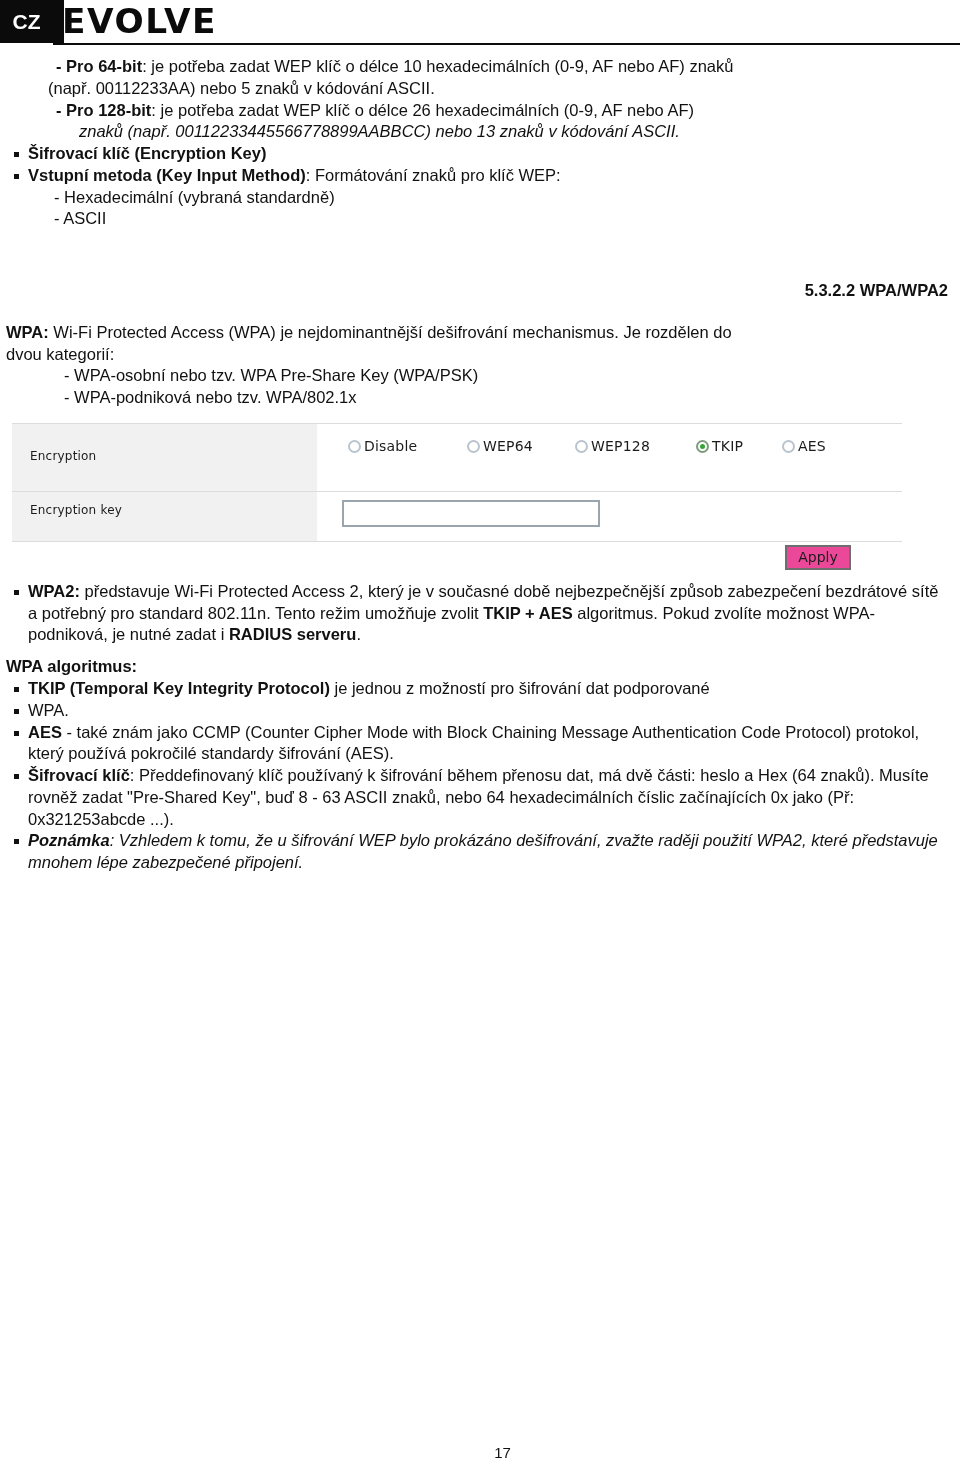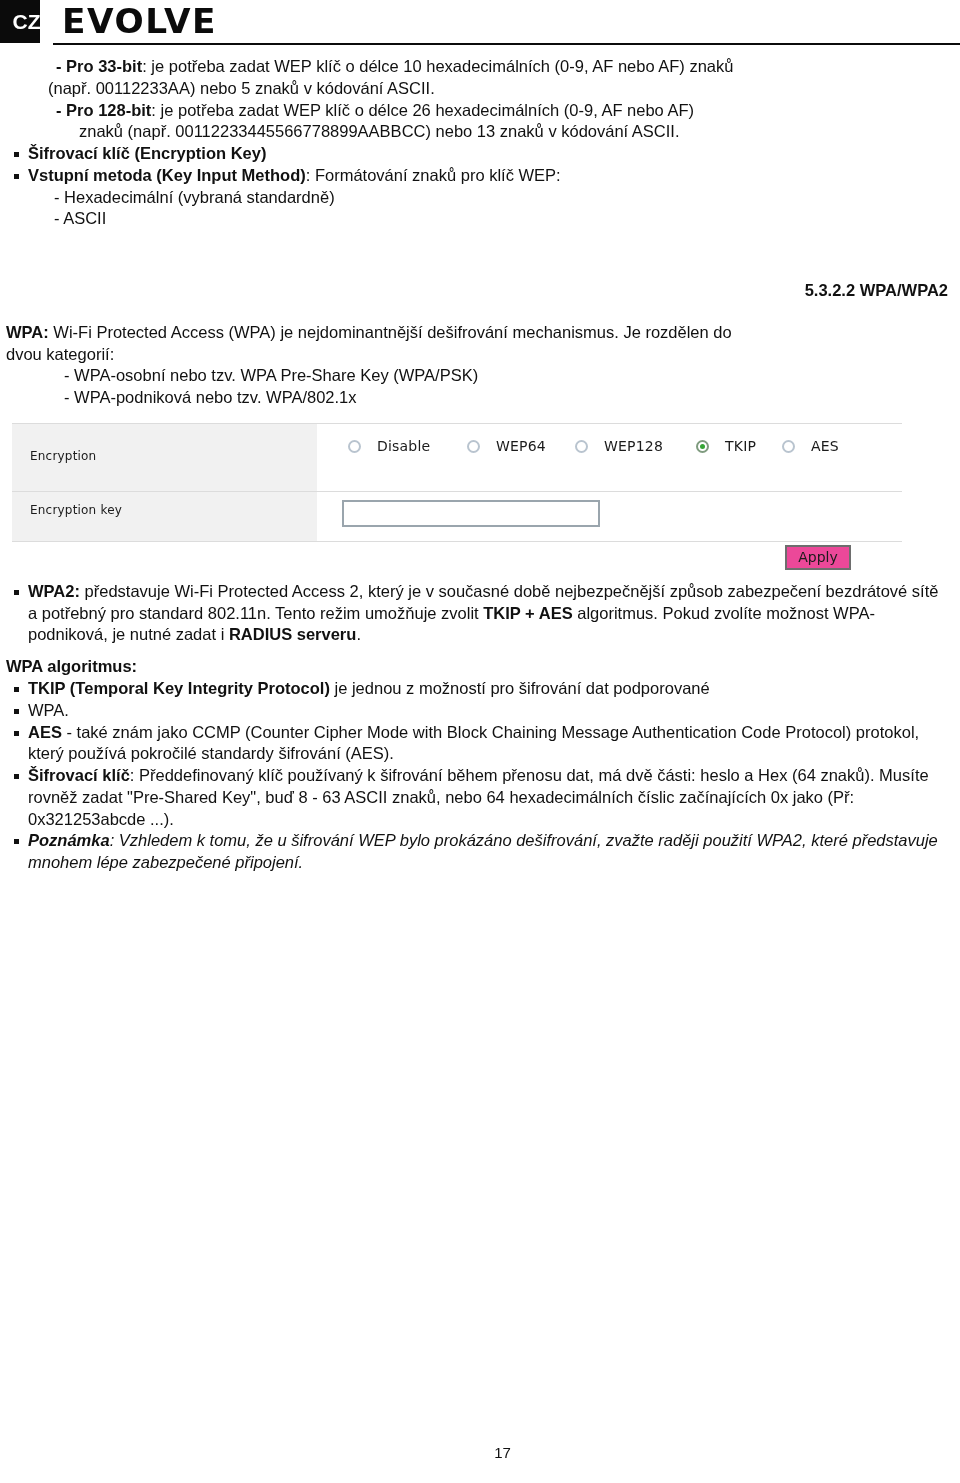--- a/index.html
+++ b/index.html
@@ -20,21 +20,21 @@
   
   .page-header {
     position: relative;
     height: 46px;
     width: 960px;
   }
   .cz-badge {
     position: absolute;
     left: 0;
     top: 0;
-    width: 40px;
+    width: 64px;
     height: 43px;
     background: #0b0b0b;
   }
   .cz-badge-label {
     position: absolute;
     left: 0;
     top: 0;
     width: 53px;
     height: 43px;
     line-height: 43px;
@@ -160,21 +160,21 @@
     color: #1b1b1b;
     letter-spacing: 0.2px;
   }
   .rs-label-1 { top: 26px; }
   .rs-label-2 { top: 80px; }
 
   .rs-opt {
     position: absolute;
     display: flex;
     align-items: center;
-    gap: 16px;
+    gap: 3px;
     font-size: 14px;
     white-space: nowrap;
     letter-spacing: 0.2px;
   }
   .radio {
     display: inline-block;
     width: 13px;
     height: 13px;
     border-radius: 50%;
     border: 2px solid #b9c4cf;
@@ -243,25 +243,25 @@
     <span class="cz-badge-label">CZ</span>
   </div>
   <div class="evolve-logo">EVOLVE</div>
   <div class="header-rule"></div>
 </div>
 
 <div class="content">
 
   <div class="spacer-sm"></div>
 
-  <div class="ln dash-l1"><span class="b">- Pro 33-bit</span><span>: je potřeba zadat WEP klíč o délce 10 hexadecimálních (0-9, AF nebo AF) znaků</span></div>
+  <div class="ln dash-l1"><span class="b">- Pro 64-bit</span><span>: je potřeba zadat WEP klíč o délce 10 hexadecimálních (0-9, AF nebo AF) znaků</span></div>
   <div class="ln" style="margin-left:42px;">(např. 00112233AA) nebo 5 znaků v kódování ASCII.</div>
 
   <div class="ln dash-l1"><span class="b">- Pro 128-bit</span><span>: je potřeba zadat WEP klíč o délce 26 hexadecimálních (0-9, AF nebo AF)</span></div>
-  <div class="ln" style="margin-left:73px;">znaků (např. 00112233445566778899AABBCC) nebo 13 znaků v kódování ASCII.</div>
+  <div class="ln" style="margin-left:73px;font-style:italic;">znaků (např. 00112233445566778899AABBCC) nebo 13 znaků v kódování ASCII.</div>
 
   <div class="sq b">Šifrovací klíč (Encryption Key)</div>
   <div class="sq"><span class="b">Vstupní metoda (Key Input Method)</span><span>: Formátování znaků pro klíč WEP:</span></div>
   <div class="ln dash-l2">- Hexadecimální (vybraná standardně)</div>
   <div class="ln dash-l2">- ASCII</div>
 
   <div class="spacer-lg"></div>
   <div class="spacer-md"></div>
 
   <div class="section-heading">5.3.2.2 WPA/WPA2</div>

